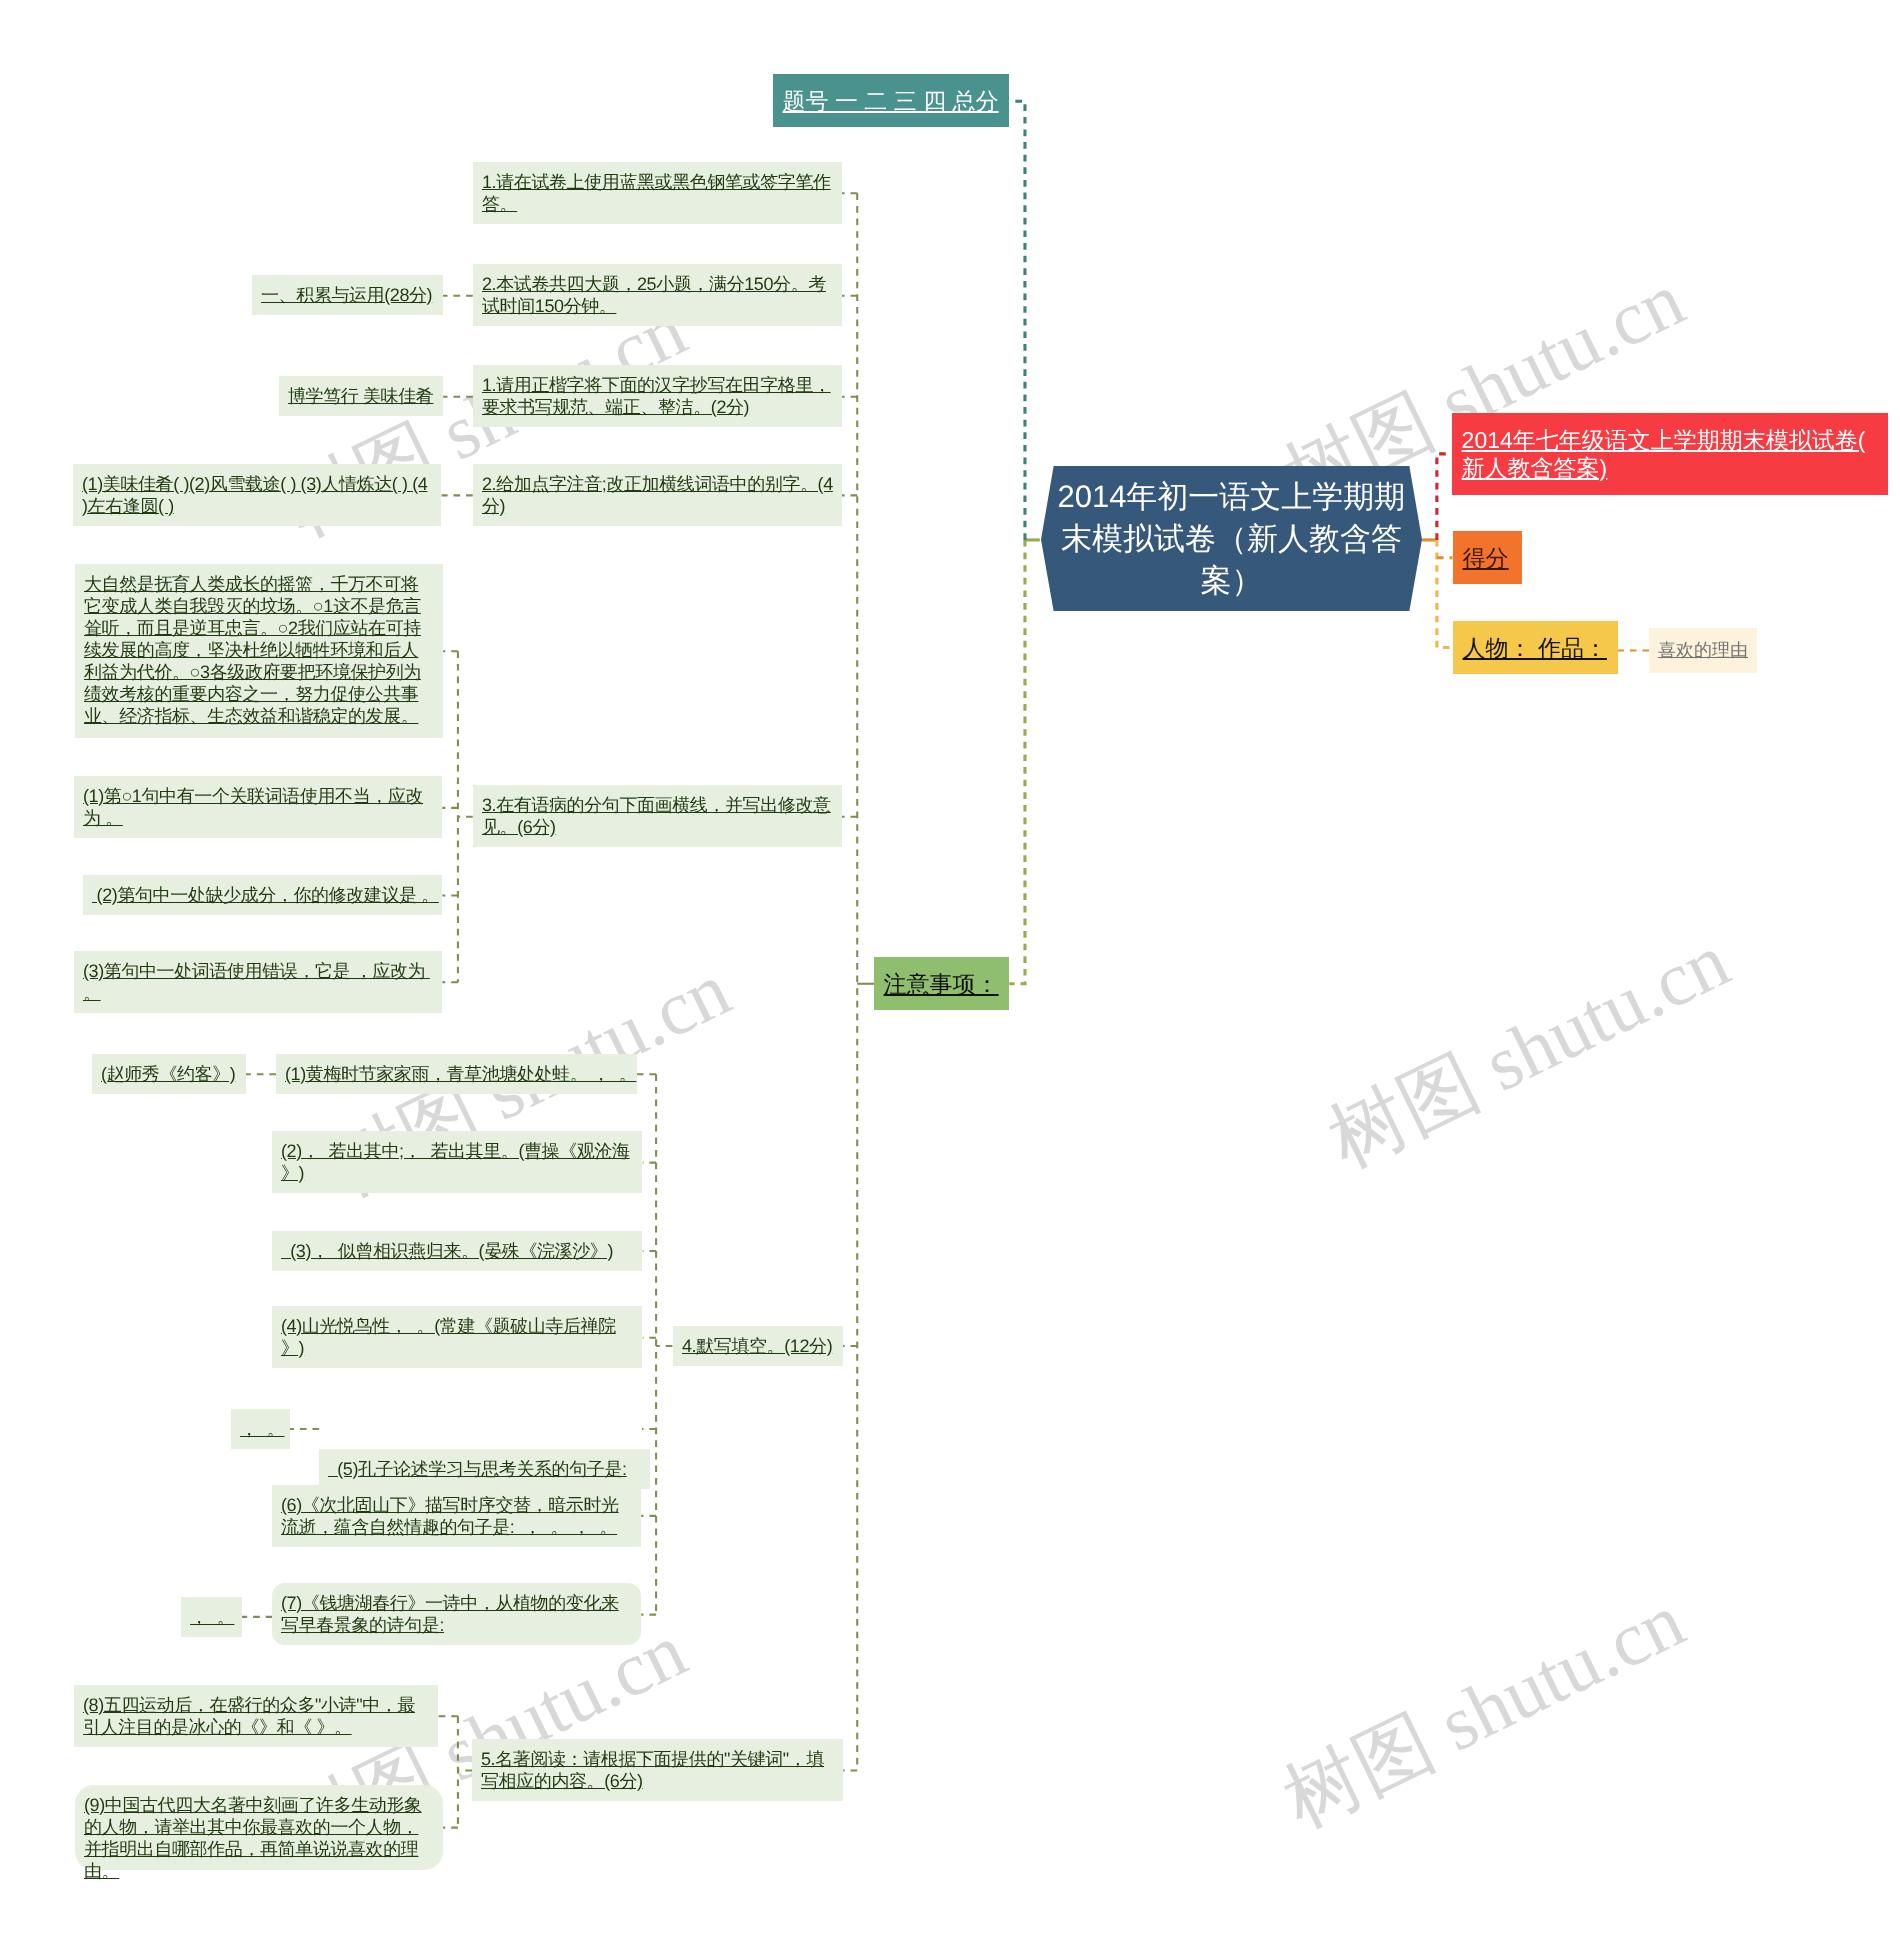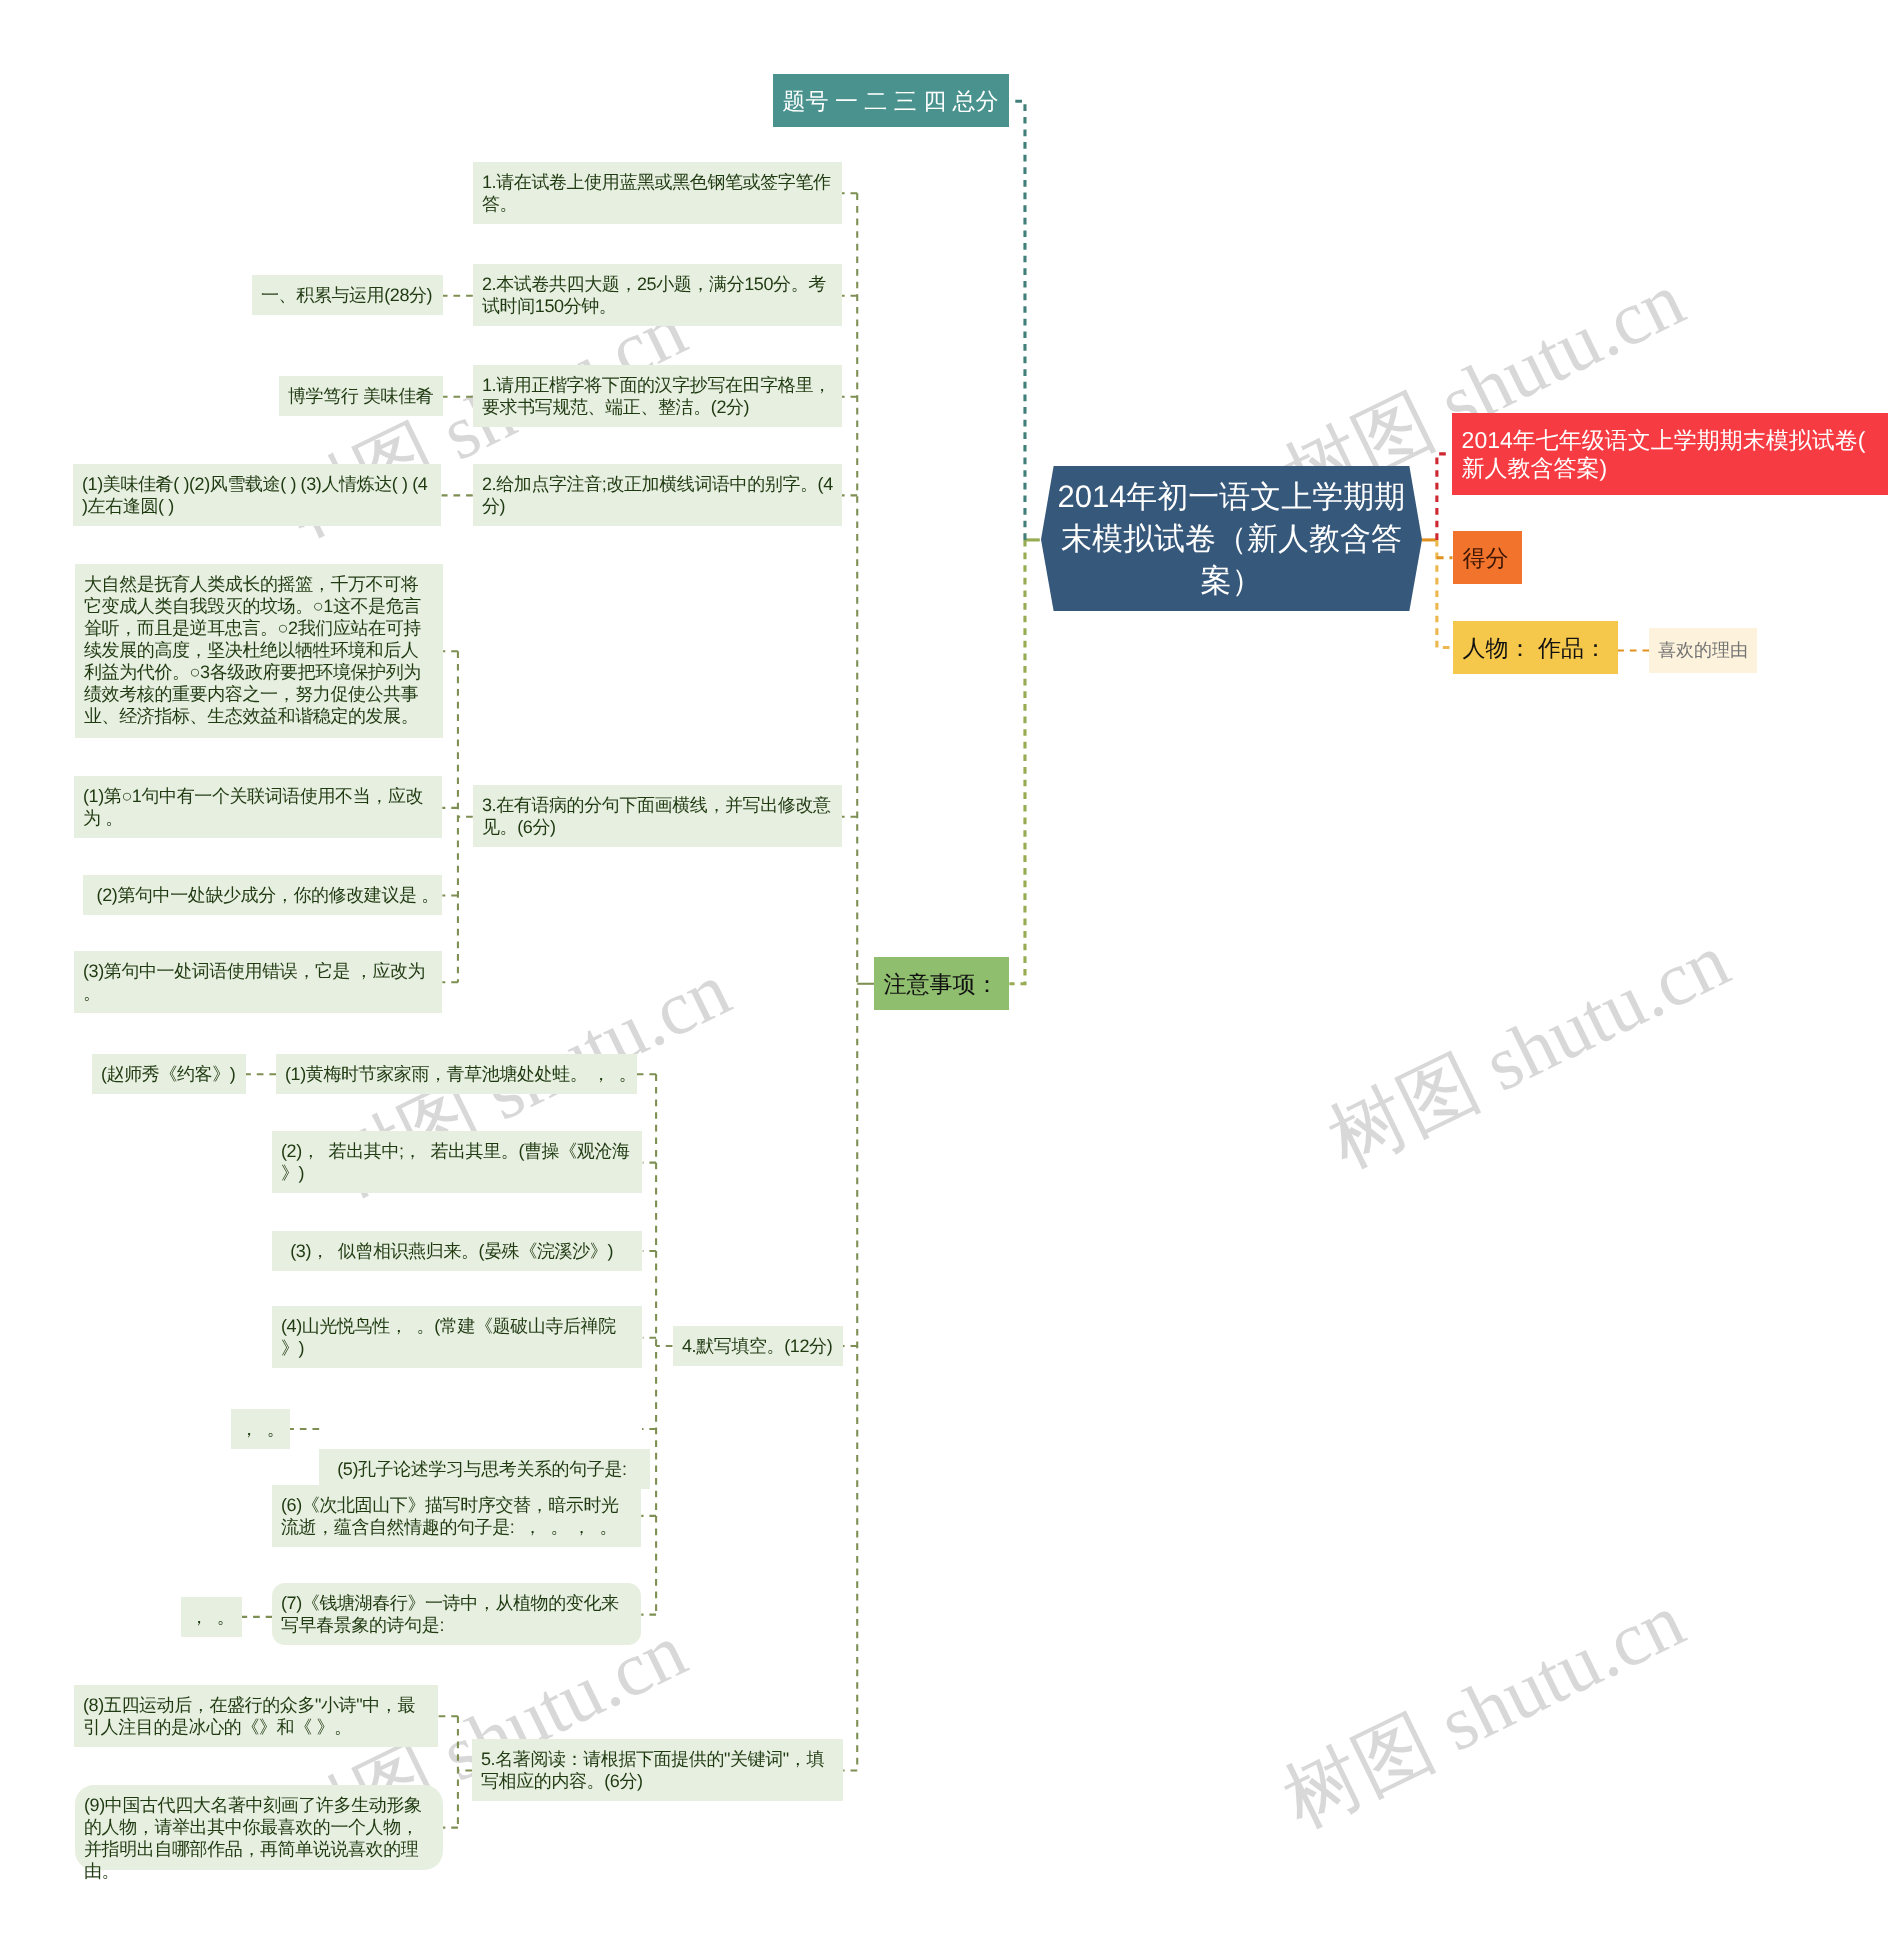--- a/index.html
+++ b/index.html
@@ -5,21 +5,21 @@
 <style>
   html,body{margin:0;padding:0;background:#ffffff;}
   body{width:1900px;height:1946px;position:relative;overflow:hidden;
        font-family:"Liberation Sans", sans-serif;-webkit-font-smoothing:antialiased;text-rendering:geometricPrecision;}
   #stage{position:absolute;left:0;top:0;width:1900px;height:1946px;}
   #wmlayer{position:absolute;left:0;top:0;width:1900px;height:1946px;overflow:hidden;}
   .wm{position:absolute;color:#d8d8d8;font-size:77px;
       font-family:"Liberation Serif",serif;white-space:nowrap;
       transform:rotate(-26deg);transform-origin:0 0;}
   svg#edges{position:absolute;left:0;top:0;width:1900px;height:1946px;}
-  .node{position:absolute;box-sizing:border-box;}
+  .node{position:absolute;box-sizing:border-box;text-decoration:underline;}
   .node .t{display:block;white-space:pre-wrap;word-break:break-all;line-break:anywhere;}
   .node.nw .t{white-space:pre;}
   .leaf{background:#e7efe0;color:#1f3a11;font-size:18px;line-height:22px;letter-spacing:-0.4px;padding:9px 9px;}
   .teal{background:#49928e;color:#ffffff;font-size:23px;line-height:28px;padding:12.6px 9.6px;}
   .green{background:#8fbe6e;color:#101010;font-size:23px;line-height:28px;padding:12.6px 9.6px;}
   .red{background:#f73b42;color:#ffffff;font-size:23px;line-height:28px;padding:12.6px 9.6px;}
   .orange{background:#f2742c;color:#3d1705;font-size:23px;line-height:28px;padding:12.6px 9.6px;}
   .yellow{background:#f5c84b;color:#121212;font-size:23px;line-height:28px;padding:12.6px 9.6px;}
   .beige{background:#fdf3dc;color:#737373;font-size:18px;line-height:22px;padding:11px 9px;}
   #root{position:absolute;left:1041px;top:466px;width:381px;height:145px;}

